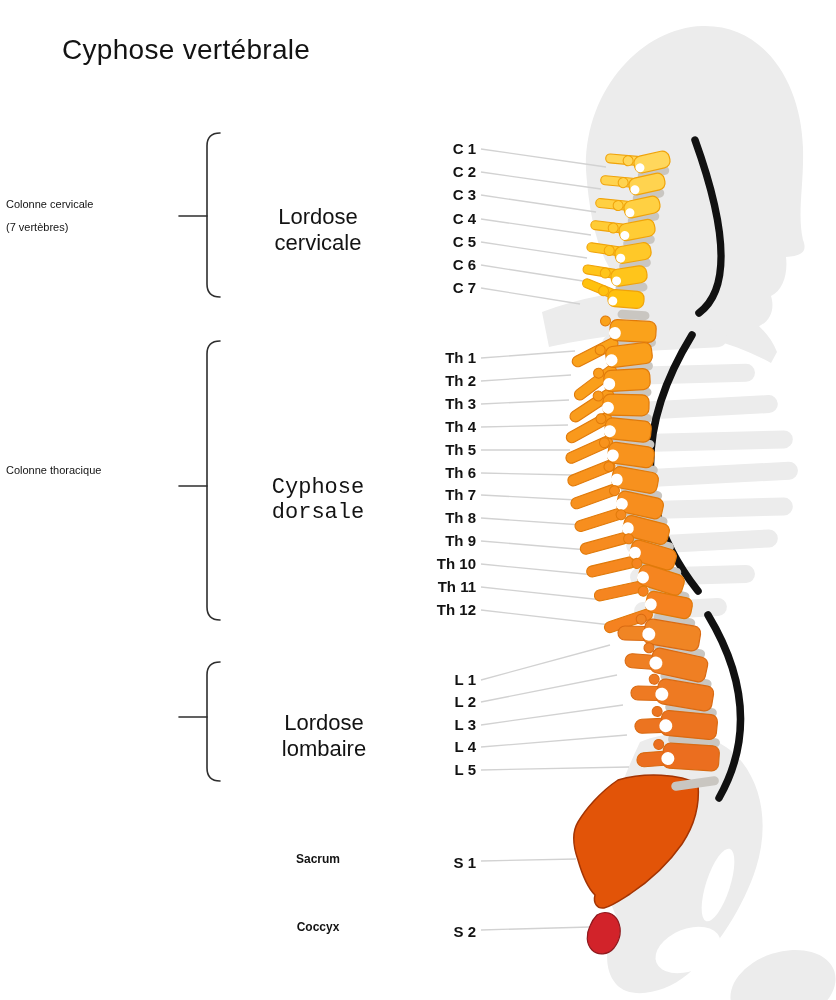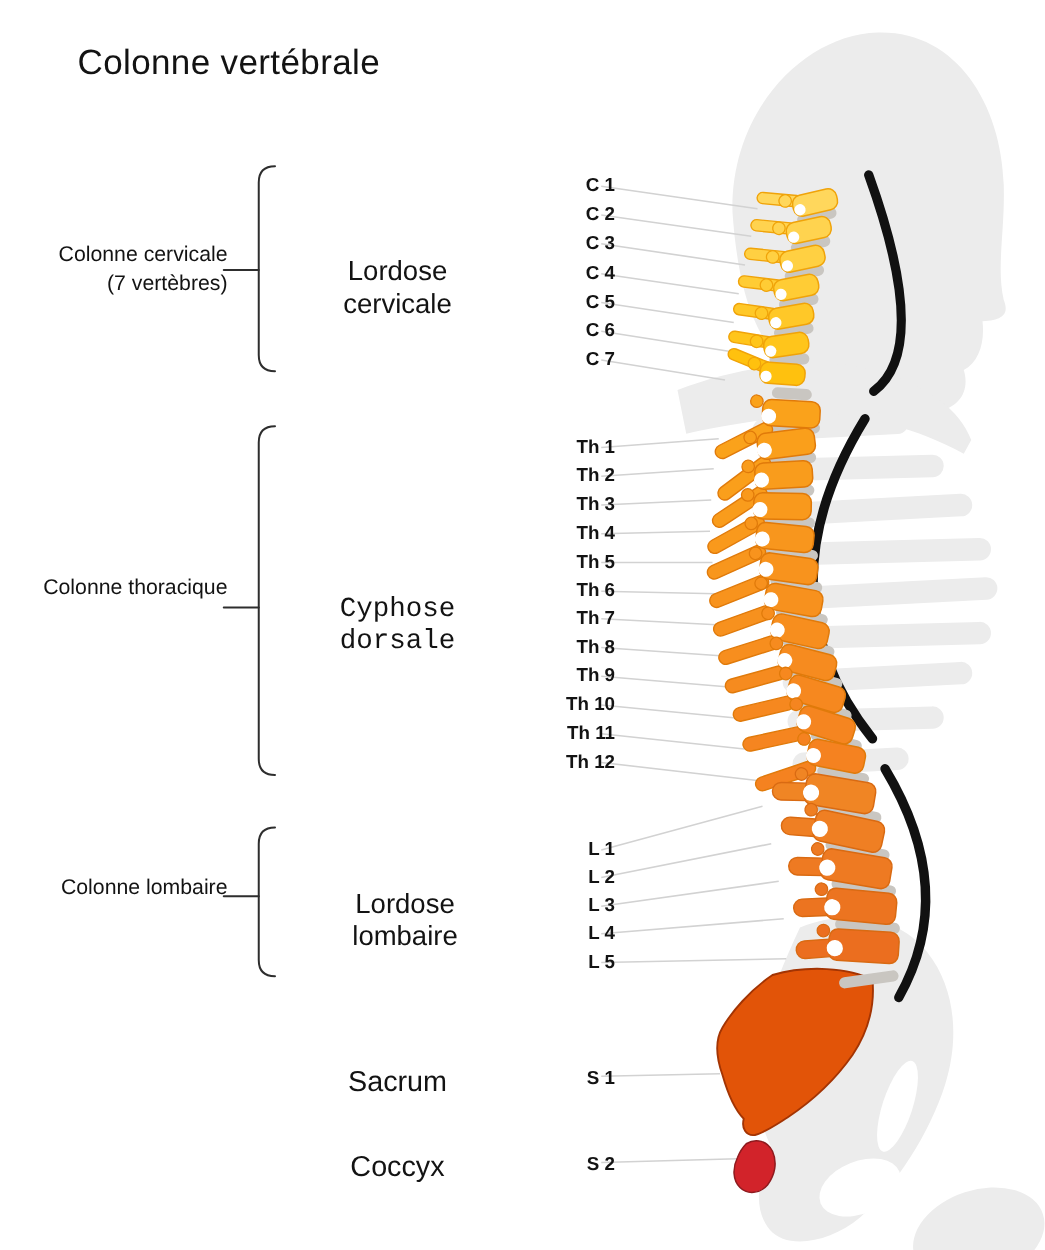--- a/index.html
+++ b/index.html
@@ -2,24 +2,24 @@
 <html><head>
 <meta charset="utf-8">
 <style>
   html,body{margin:0;padding:0;background:#fff;}
   .stage{
     position:relative;width:836px;height:1000px;background:#fff;overflow:hidden;
     font-family:"Liberation Sans","DejaVu Sans",sans-serif;color:#131313;
   }
   .stage svg{position:absolute;left:0;top:0;}
   .title{position:absolute;left:62px;top:34px;font-size:28px;font-weight:400;margin:0;letter-spacing:.3px;}
-  .seclab{position:absolute;text-align:right;font-size:17px;line-height:22.5px;}
+  .seclab{position:absolute;text-align:left;font-size:11px;line-height:22.5px;}
   .curvelab{position:absolute;text-align:center;font-size:22px;}
-  .boldlab{position:absolute;text-align:center;font-size:23px;font-weight:400;}
-  .vlabel{position:absolute;right:344px;font-size:15px;font-weight:700;white-space:nowrap;line-height:18px;}
+  .boldlab{position:absolute;text-align:center;font-size:12px;font-weight:700;}
+  .vlabel{position:absolute;right:360px;font-size:15px;font-weight:700;white-space:nowrap;line-height:18px;}
 </style>
 </head>
 <body>
 
 <div class="stage">
 
   <svg id="art" width="836" height="1000" viewBox="0 0 836 1000">
       <g>
         <path fill="#ececec" d="M 586,170 C 584,90 642,28 702,26 C 764,24 801,82 803,148 C 804,186 797,214 803,240 C 807,250 804,256 786,257 C 788,274 783,290 771,296 C 776,312 768,326 750,329 C 728,333 702,331 691,321 C 662,316 632,300 616,278 C 600,256 590,225 586,170 Z"></path>
         <path fill="#ececec" d="M 542,312 C 600,290 662,285 702,297 C 742,308 768,328 777,352 L 771,363 C 731,341 691,332 651,333 C 611,334 572,342 549,347 Z"></path>
@@ -251,31 +251,30 @@
         </g>
         <g transform="translate(691 757) rotate(3.6)">
           <rect x="-54" y="-5" width="34" height="14" rx="7" fill="#eb6e1f" stroke="#d96a12" stroke-width="1.1" transform="rotate(-8 -20 2)"></rect>
           <circle cx="-33" cy="-10.5" r="5" fill="#eb6e1f" stroke="#d96a12" stroke-width="1"></circle>
           <rect x="-28" y="-12.5" width="56" height="25" rx="7" fill="#eb6e1f" stroke="#d96a12" stroke-width="1.2"></rect>
           <circle cx="-23" cy="3" r="6.5" fill="#ffffff"></circle>
         </g>
       </g>
     </svg>
 
-  <h1 class="title">Colonne vertébrale</h1>
+  <h1 class="title">Cyphose vertébrale</h1>
 
   <div class="seclab" style="left:6px;top:193px;width:176px;">
     <div>Colonne cervicale</div>
     <div>(7 vertèbres)</div>
   </div>
   <div class="seclab" style="left:6px;top:459px;width:176px;">
     <div>Colonne thoracique</div>
   </div>
   <div class="seclab" style="left:6px;top:699px;width:176px;">
-    <div>Colonne lombaire</div>
   </div>
 
   <div class="curvelab" style="left:236px;top:204px;width:164px;">Lordose cervicale</div>
   <div class="curvelab" style="left:236px;top:475px;width:164px;font-family:Liberation Mono, monospace;">Cyphose dorsale</div>
   <div class="curvelab" style="left:242px;top:710px;width:164px;">Lordose lombaire</div>
 
   <div class="boldlab" style="left:262px;top:852px;width:112px;">Sacrum</div>
   <div class="boldlab" style="left:262px;top:920px;width:112px;">Coccyx</div>
 
   <div id="vlabels">

